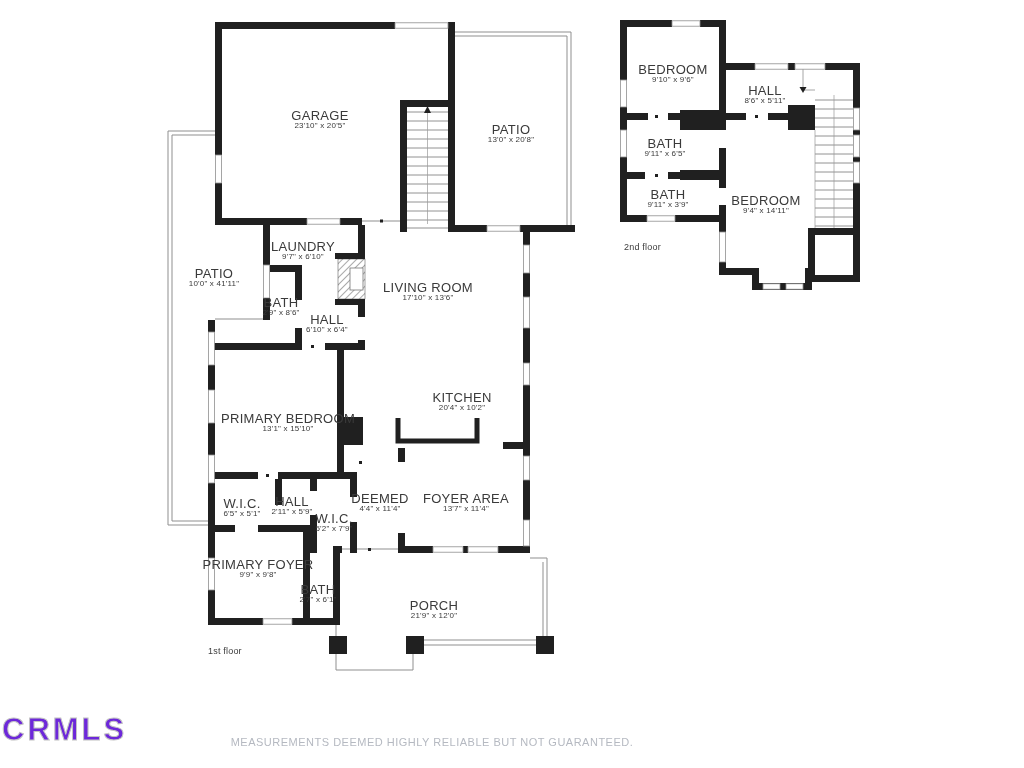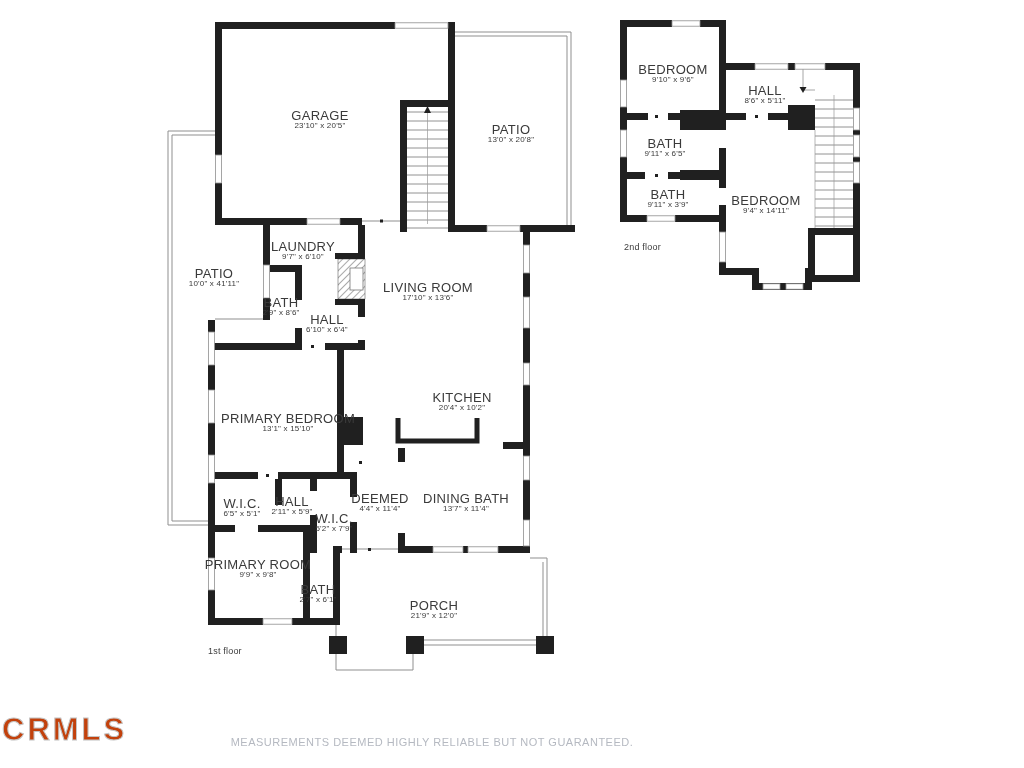--- a/index.html
+++ b/index.html
@@ -5,21 +5,21 @@
   html,body{margin:0;padding:0;background:#ffffff;}
   #canvas{position:relative;width:1024px;height:768px;background:#ffffff;overflow:hidden;
           font-family:"Liberation Sans", sans-serif;}
   #plan-svg{position:absolute;left:0;top:0;}
   .rlabel{position:absolute;transform:translateX(-50%);text-align:center;color:#3a3a3a;
           white-space:nowrap;pointer-events:none;}
   .rn{font-size:13px;line-height:11px;letter-spacing:.3px;}
   .rd{font-size:8px;line-height:10px;letter-spacing:.2px;}
   .floor-tag{position:absolute;font-size:9px;color:#3c3c3c;letter-spacing:.2px;}
   .watermark{position:absolute;left:2px;top:712px;font-size:31px;font-weight:bold;
-             letter-spacing:3px;color:#c2410c;-webkit-text-stroke:1px #c5c5c5;}
+             letter-spacing:3px;color:#6d28d9;-webkit-text-stroke:1px #c5c5c5;}
   .disclaimer{position:absolute;left:432px;top:736px;transform:translateX(-50%);
               font-size:11px;letter-spacing:.5px;color:#b5b9c1;white-space:nowrap;}
 </style>
 </head>
 <body>
 
 <div id="canvas">
 
   <svg id="plan-svg" width="1024" height="768" viewBox="0 0 1024 768">
     <defs>
@@ -201,25 +201,25 @@
   </div>
   <div class="rlabel" style="left:334px;top:513px">
     <div class="rn">W.I.C.</div>
     <div class="rd">5'2" x 7'9"</div>
   </div>
   <div class="rlabel" style="left:380px;top:493px">
     <div class="rn">DEEMED</div>
     <div class="rd">4'4" x 11'4"</div>
   </div>
   <div class="rlabel" style="left:466px;top:493px">
-    <div class="rn">DINING BATH</div>
+    <div class="rn">FOYER AREA</div>
     <div class="rd">13'7" x 11'4"</div>
   </div>
   <div class="rlabel" style="left:258px;top:559px">
-    <div class="rn">PRIMARY ROOM</div>
+    <div class="rn">PRIMARY FOYER</div>
     <div class="rd">9'9" x 9'8"</div>
   </div>
   <div class="rlabel" style="left:318px;top:584px">
     <div class="rn">BATH</div>
     <div class="rd">2'7" x 6'1"</div>
   </div>
   <div class="rlabel" style="left:434px;top:600px">
     <div class="rn">PORCH</div>
     <div class="rd">21'9" x 12'0"</div>
   </div>

